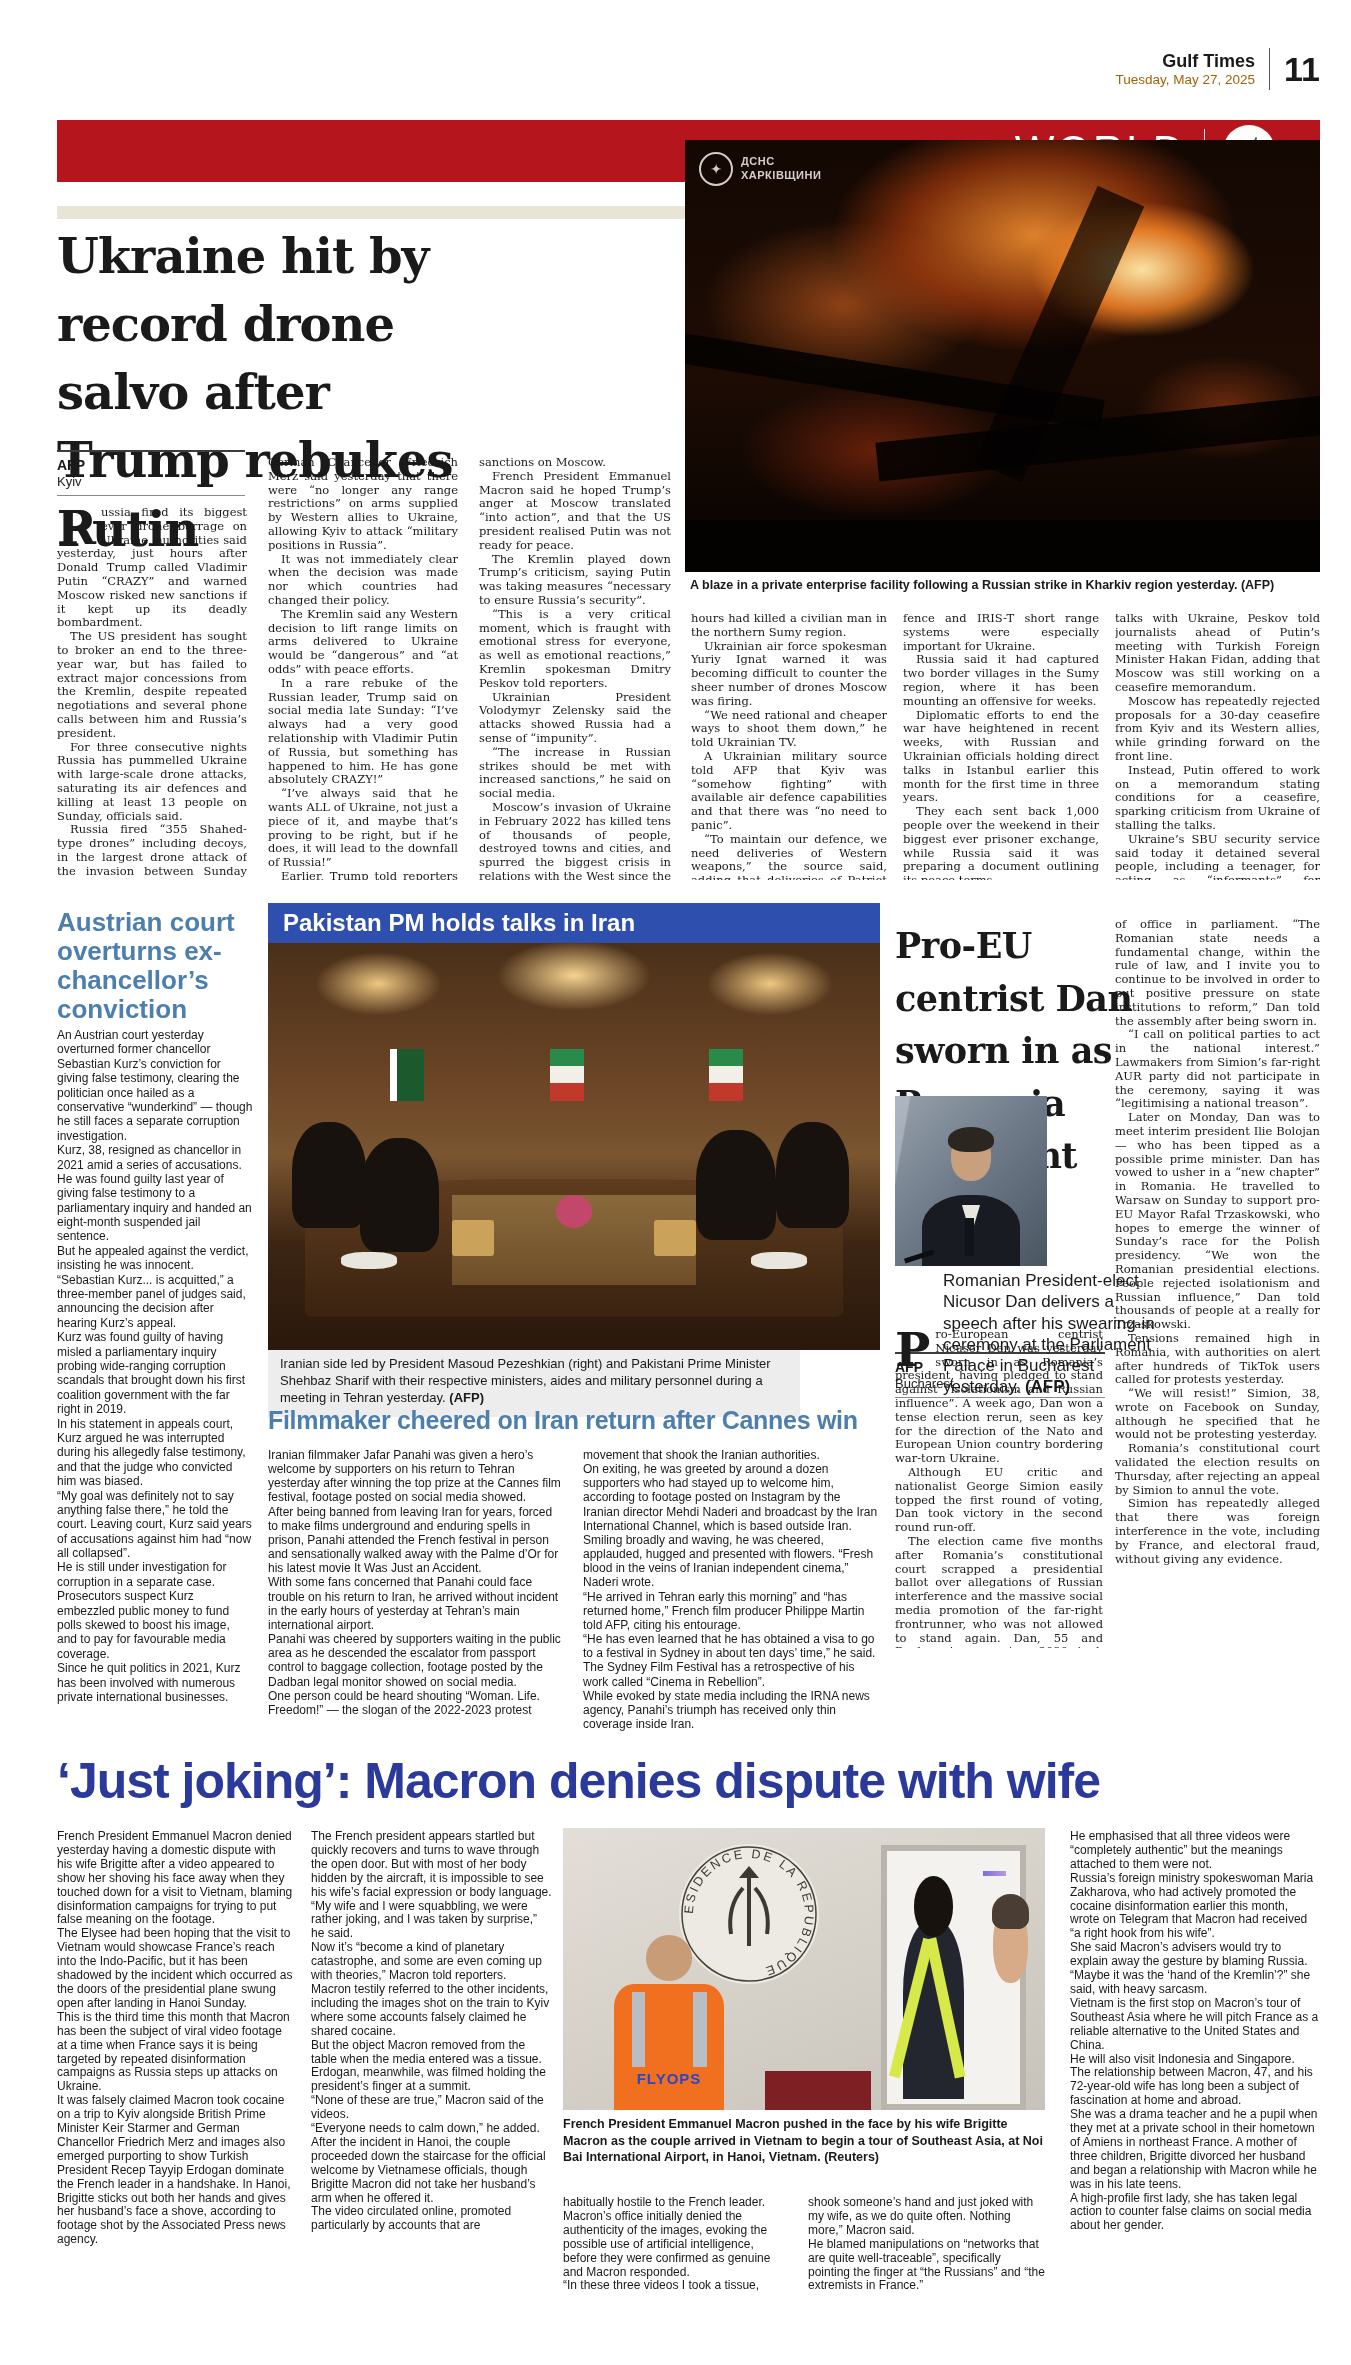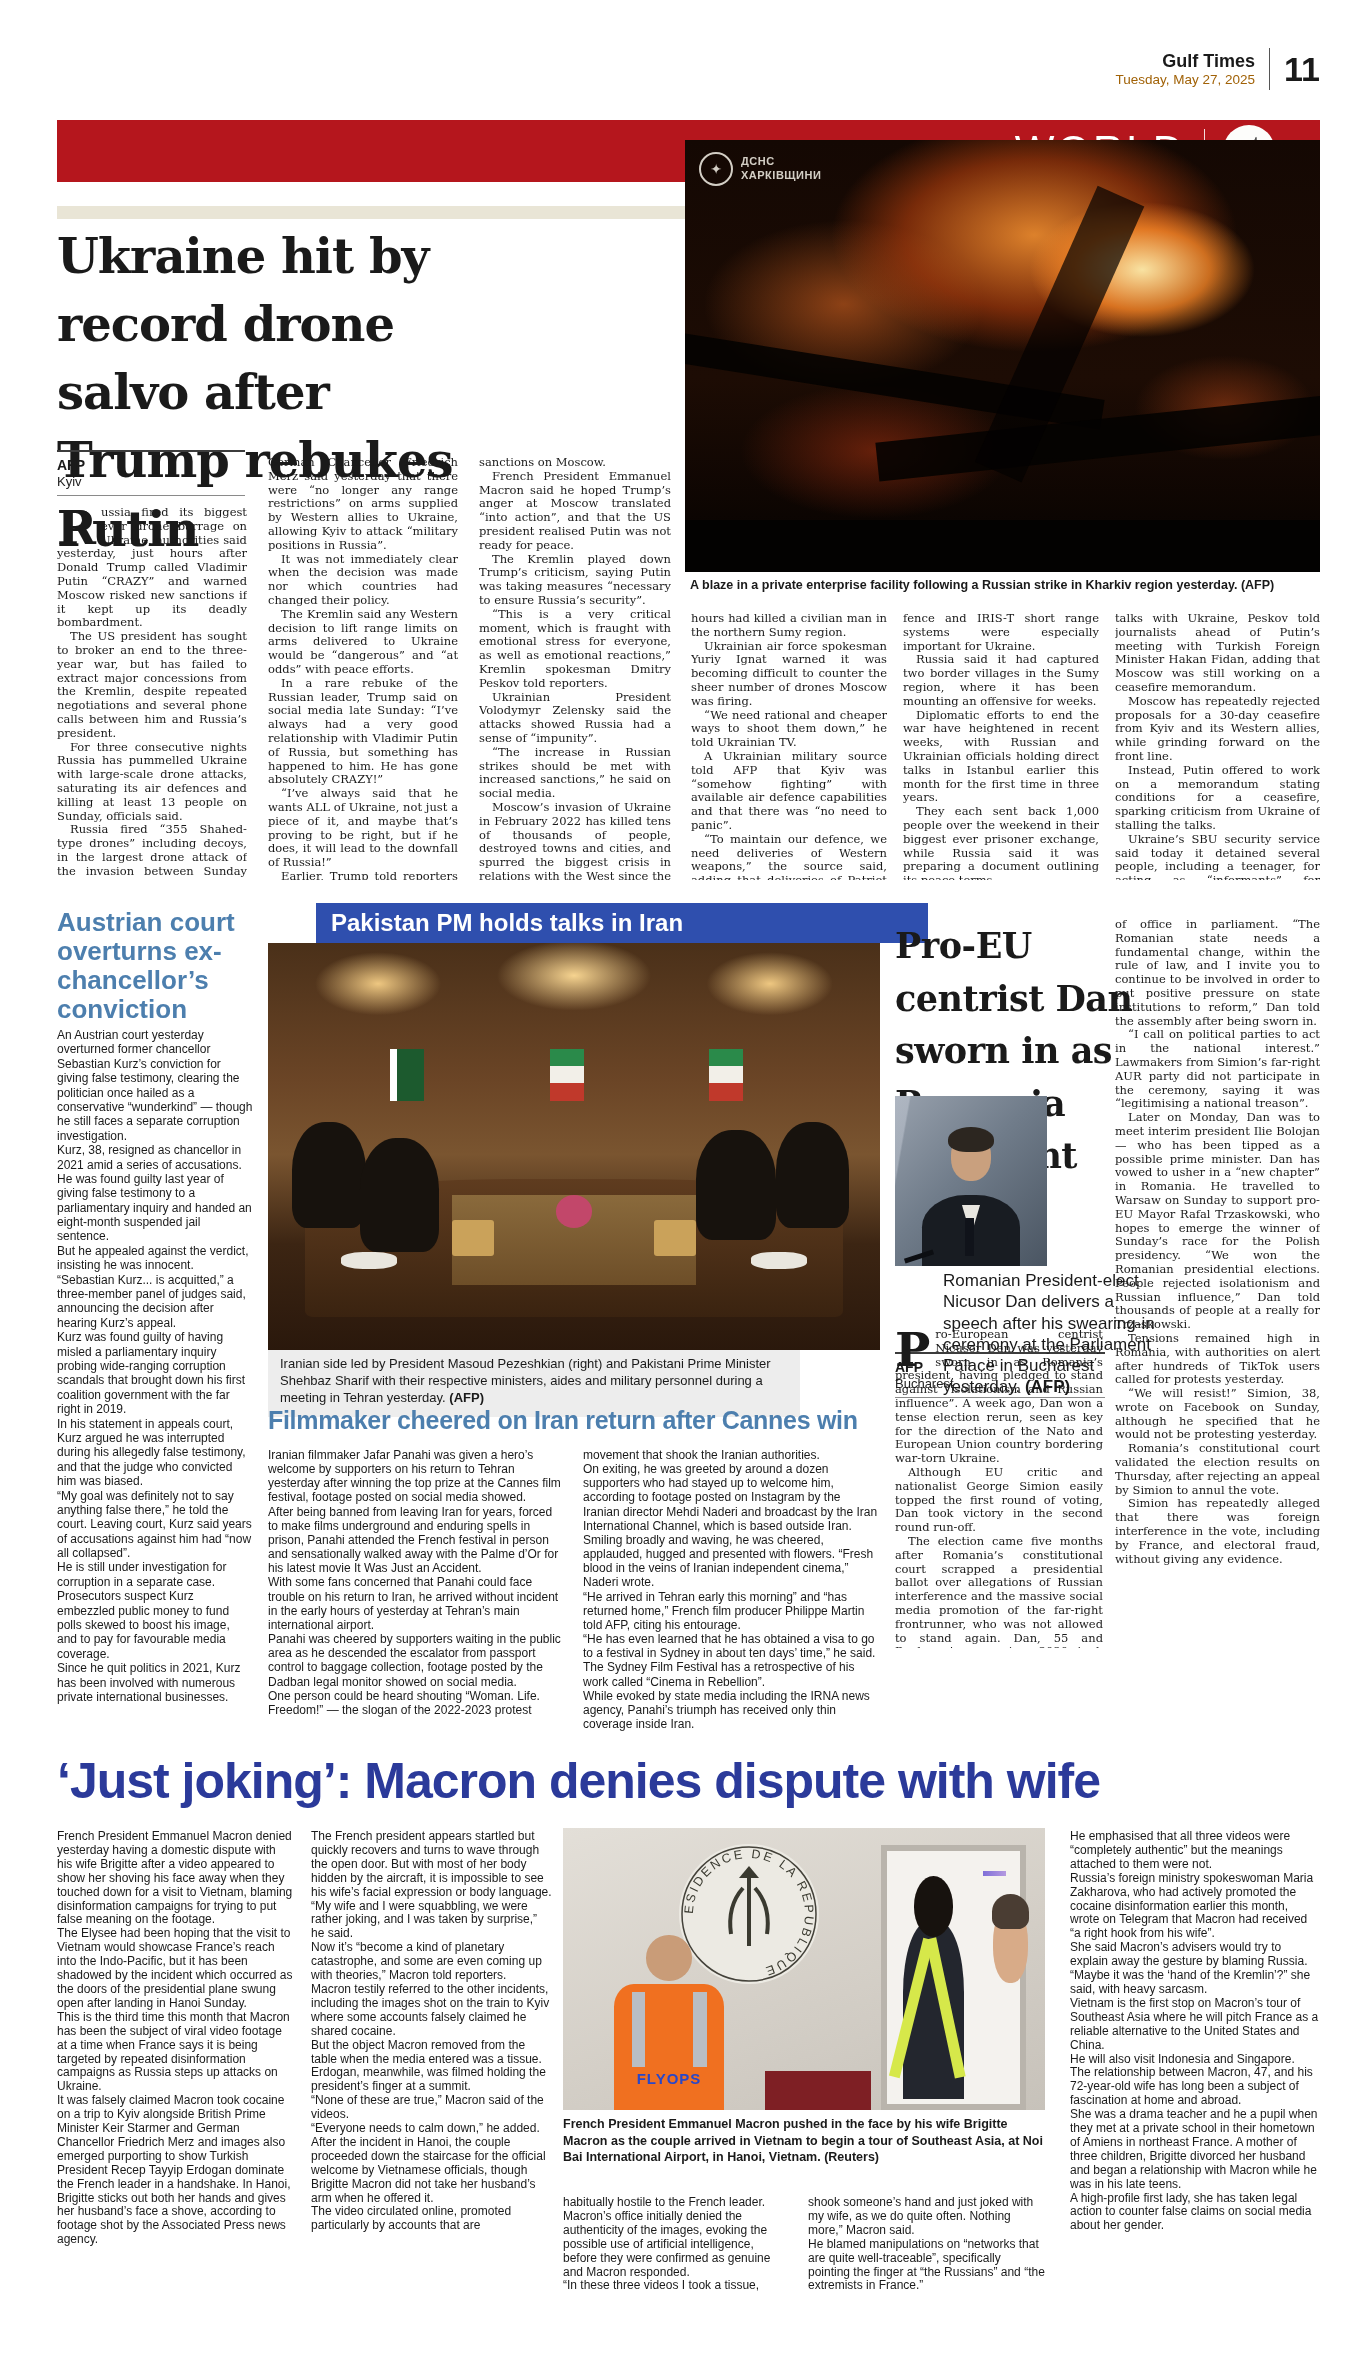--- a/index.html
+++ b/index.html
@@ -43,21 +43,21 @@
         radial-gradient(ellipse 120px 70px at 85% 62%,rgba(230,90,30,.4),transparent 75%),
         linear-gradient(180deg,#140803 0%,#1d0c04 55%,#050201 100%);}
   .beam{position:absolute;background:#030201;opacity:.88;}
   .watermark{position:absolute;left:14px;top:12px;display:flex;gap:8px;align-items:center;color:#e8e4da;opacity:.9;}
   .watermark .wm-circle{width:30px;height:30px;border:2px solid #e8e4da;border-radius:50%;display:flex;align-items:center;justify-content:center;font-size:14px;}
   .watermark .wm-text{font-size:11px;font-weight:bold;line-height:1.25;letter-spacing:.5px;}
   .fire-caption{left:690px;top:578px;width:630px;font-size:12.5px;font-weight:600;}
   .credit{font-weight:bold;}
   
   .pak-banner{left:268px;top:903px;width:612px;height:40px;background:#2f4fae;color:#fff;
-              font-weight:bold;font-size:24px;line-height:40px;padding-left:15px;box-sizing:border-box;margin-left:48px;}
+              font-weight:bold;font-size:24px;line-height:40px;padding-left:15px;box-sizing:border-box;}
   .pak-photo{left:268px;top:943px;width:612px;height:407px;background:
       radial-gradient(ellipse 90px 45px at 18% 10%,rgba(255,215,140,.9),transparent 70%),
       radial-gradient(ellipse 110px 50px at 50% 8%,rgba(255,220,150,.95),transparent 70%),
       radial-gradient(ellipse 90px 45px at 82% 10%,rgba(255,215,140,.9),transparent 70%),
       linear-gradient(180deg,#4a3019 0%,#6b4526 34%,#7a5530 52%,#3c2513 74%,#2a180c 100%);}
   .pak-table{position:absolute;left:6%;top:58%;width:88%;height:34%;background:linear-gradient(180deg,#5f3c1f,#3a2310);border-radius:40% 40% 8px 8px / 18% 18% 6px 6px;}
   .pak-runner{position:absolute;left:30%;top:62%;width:40%;height:22%;background:linear-gradient(180deg,#8a6a3c,#6d4e28);}
   .fig{position:absolute;background:#17120d;border-radius:45% 45% 20% 20%;}
   .flag{position:absolute;top:26%;width:34px;height:52px;}
   .pak-caption{left:268px;top:1350px;width:532px;background:#ededed;padding:6px 12px 10px;box-sizing:border-box;font-size:13px;line-height:1.3;}

